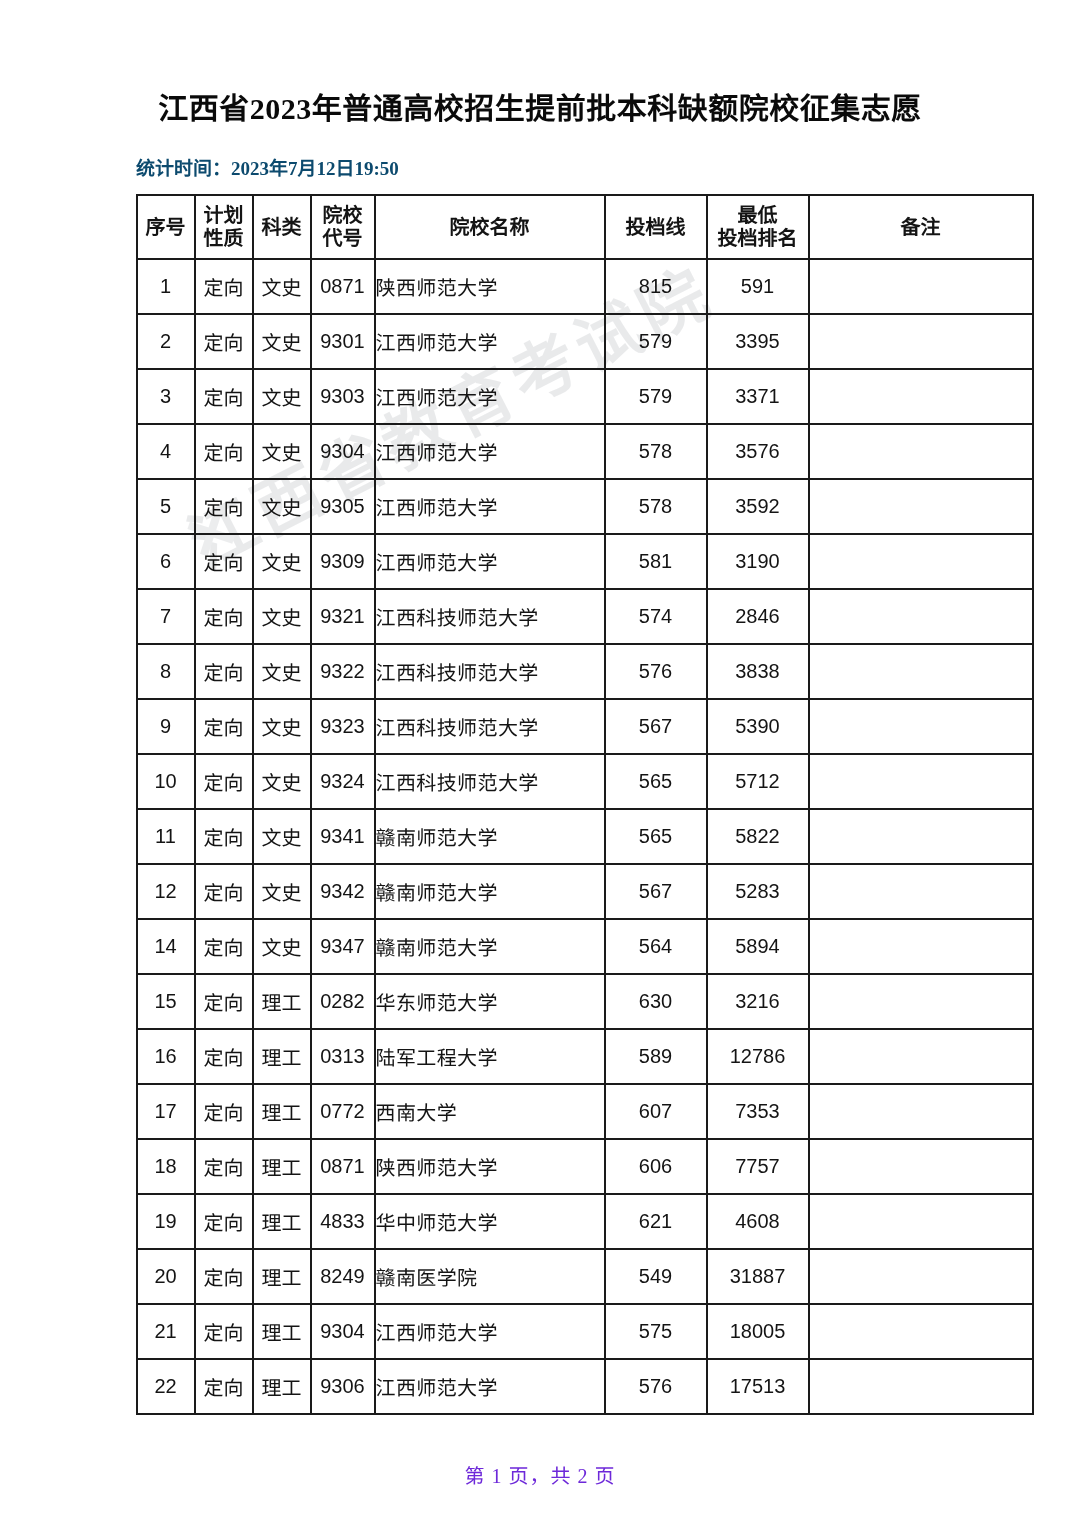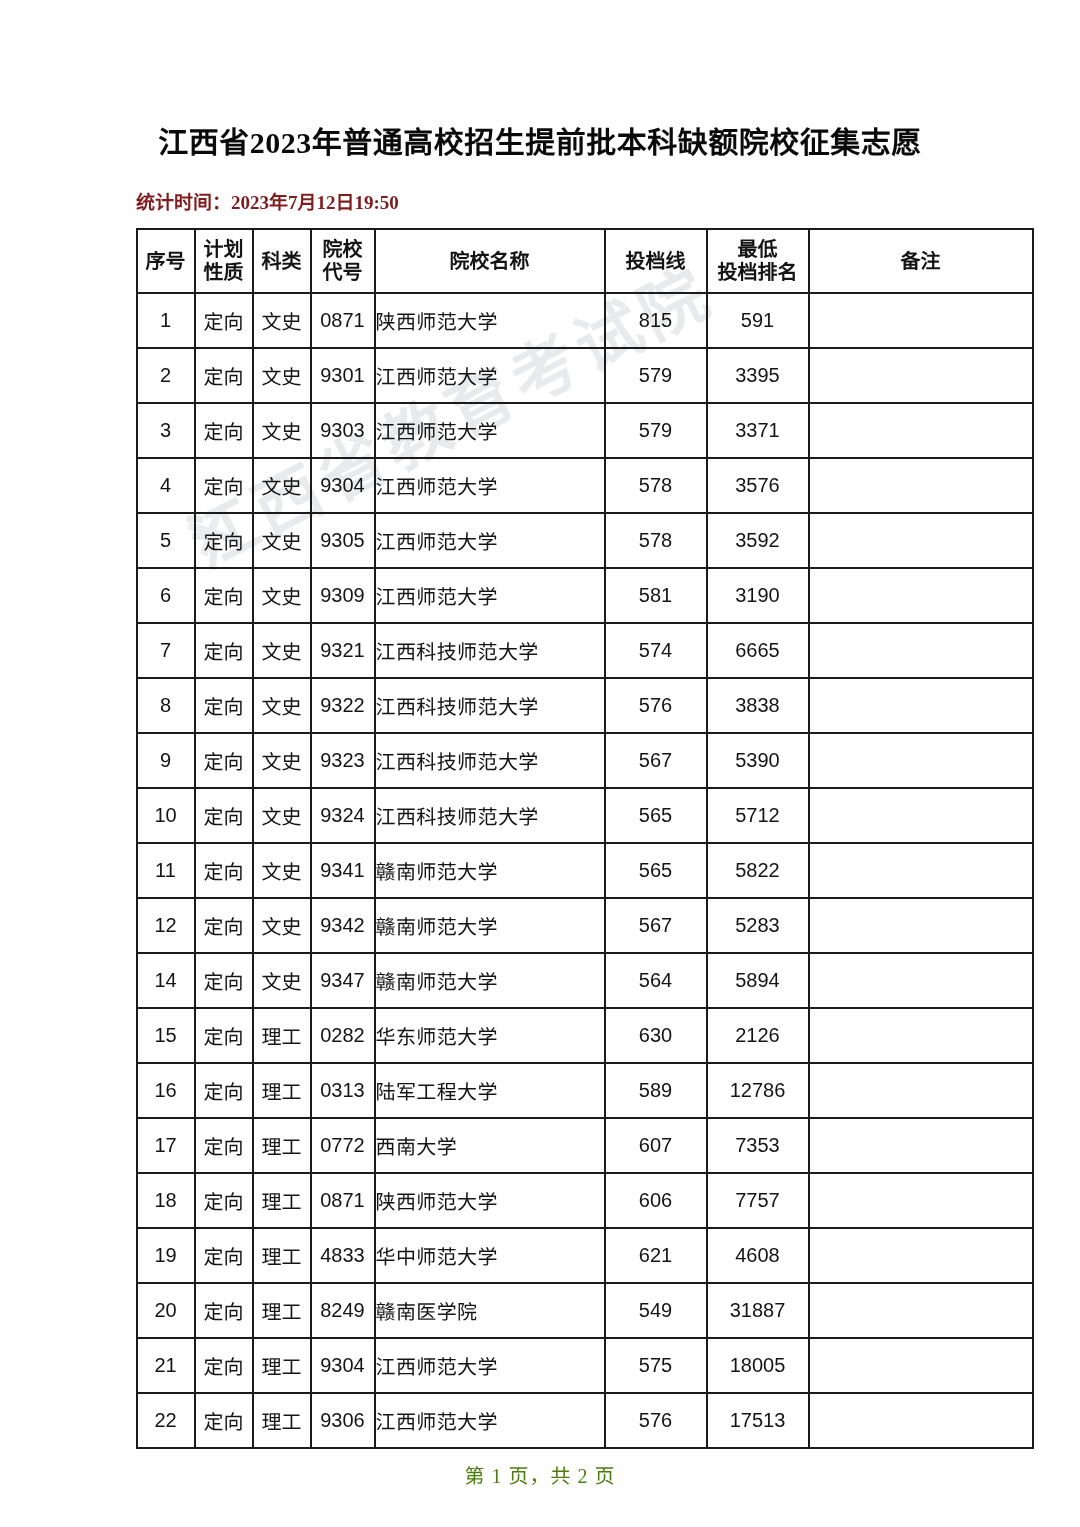--- a/index.html
+++ b/index.html
@@ -50,42 +50,42 @@
     top: -10px;
     font-size: 62px;
     color: #c2c5c9;
     font-weight: bold;
   }
 
   
   .title-wrap {
     position: relative;
     z-index: 10;
-    padding-top: 120px;
+    padding-top: 86px;
     text-align: center;
   }
   .doc-title {
     font-size: 30px;
     font-weight: bold;
     line-height: 1.5;
     letter-spacing: 0.5px;
     margin: 0 auto;
     width: 780px;
     color: #0a0a0a;
   }
   .doc-title .line2 { display: block; }
 
   .stat-time {
     position: relative;
     z-index: 10;
     margin: 22px 0 0 136px;
     font-size: 19px;
     font-weight: bold;
     letter-spacing: 0px;
-    color: #7f1d1d;
+    color: #0c4a6e;
   }
 
   
   .table-wrap {
     position: relative;
     z-index: 10;
     margin: 14px auto 0 auto;
     width: 838px;
     padding-left: 29px;
   }
@@ -142,21 +142,21 @@
 
   
   .footer {
     position: absolute;
     z-index: 10;
     left: 0;
     right: 0;
     bottom: 38px;
     text-align: center;
     font-size: 20px;
-    color: #4d7c0f;
+    color: #6d28d9;
     letter-spacing: 1px;
   }
 </style>
 </head>
 <body>
 
 <div class="page">
 
   <div class="watermark">
     <span class="watermark-mark">✕</span>
@@ -255,21 +255,21 @@
             <td class="c-rank">3190</td>
             <td class="c-note"></td>
           </tr>
           <tr>
             <td class="c-seq">7</td>
             <td class="c-nature">定向</td>
             <td class="c-subj">文史</td>
             <td class="c-code">9321</td>
             <td class="c-name">江西科技师范大学</td>
             <td class="c-score">574</td>
-            <td class="c-rank">6665</td>
+            <td class="c-rank">2846</td>
             <td class="c-note"></td>
           </tr>
           <tr>
             <td class="c-seq">8</td>
             <td class="c-nature">定向</td>
             <td class="c-subj">文史</td>
             <td class="c-code">9322</td>
             <td class="c-name">江西科技师范大学</td>
             <td class="c-score">576</td>
             <td class="c-rank">3838</td>
@@ -325,21 +325,21 @@
             <td class="c-rank">5894</td>
             <td class="c-note"></td>
           </tr>
           <tr>
             <td class="c-seq">15</td>
             <td class="c-nature">定向</td>
             <td class="c-subj">理工</td>
             <td class="c-code">0282</td>
             <td class="c-name">华东师范大学</td>
             <td class="c-score">630</td>
-            <td class="c-rank">2126</td>
+            <td class="c-rank">3216</td>
             <td class="c-note"></td>
           </tr>
           <tr>
             <td class="c-seq">16</td>
             <td class="c-nature">定向</td>
             <td class="c-subj">理工</td>
             <td class="c-code">0313</td>
             <td class="c-name">陆军工程大学</td>
             <td class="c-score">589</td>
             <td class="c-rank">12786</td>

